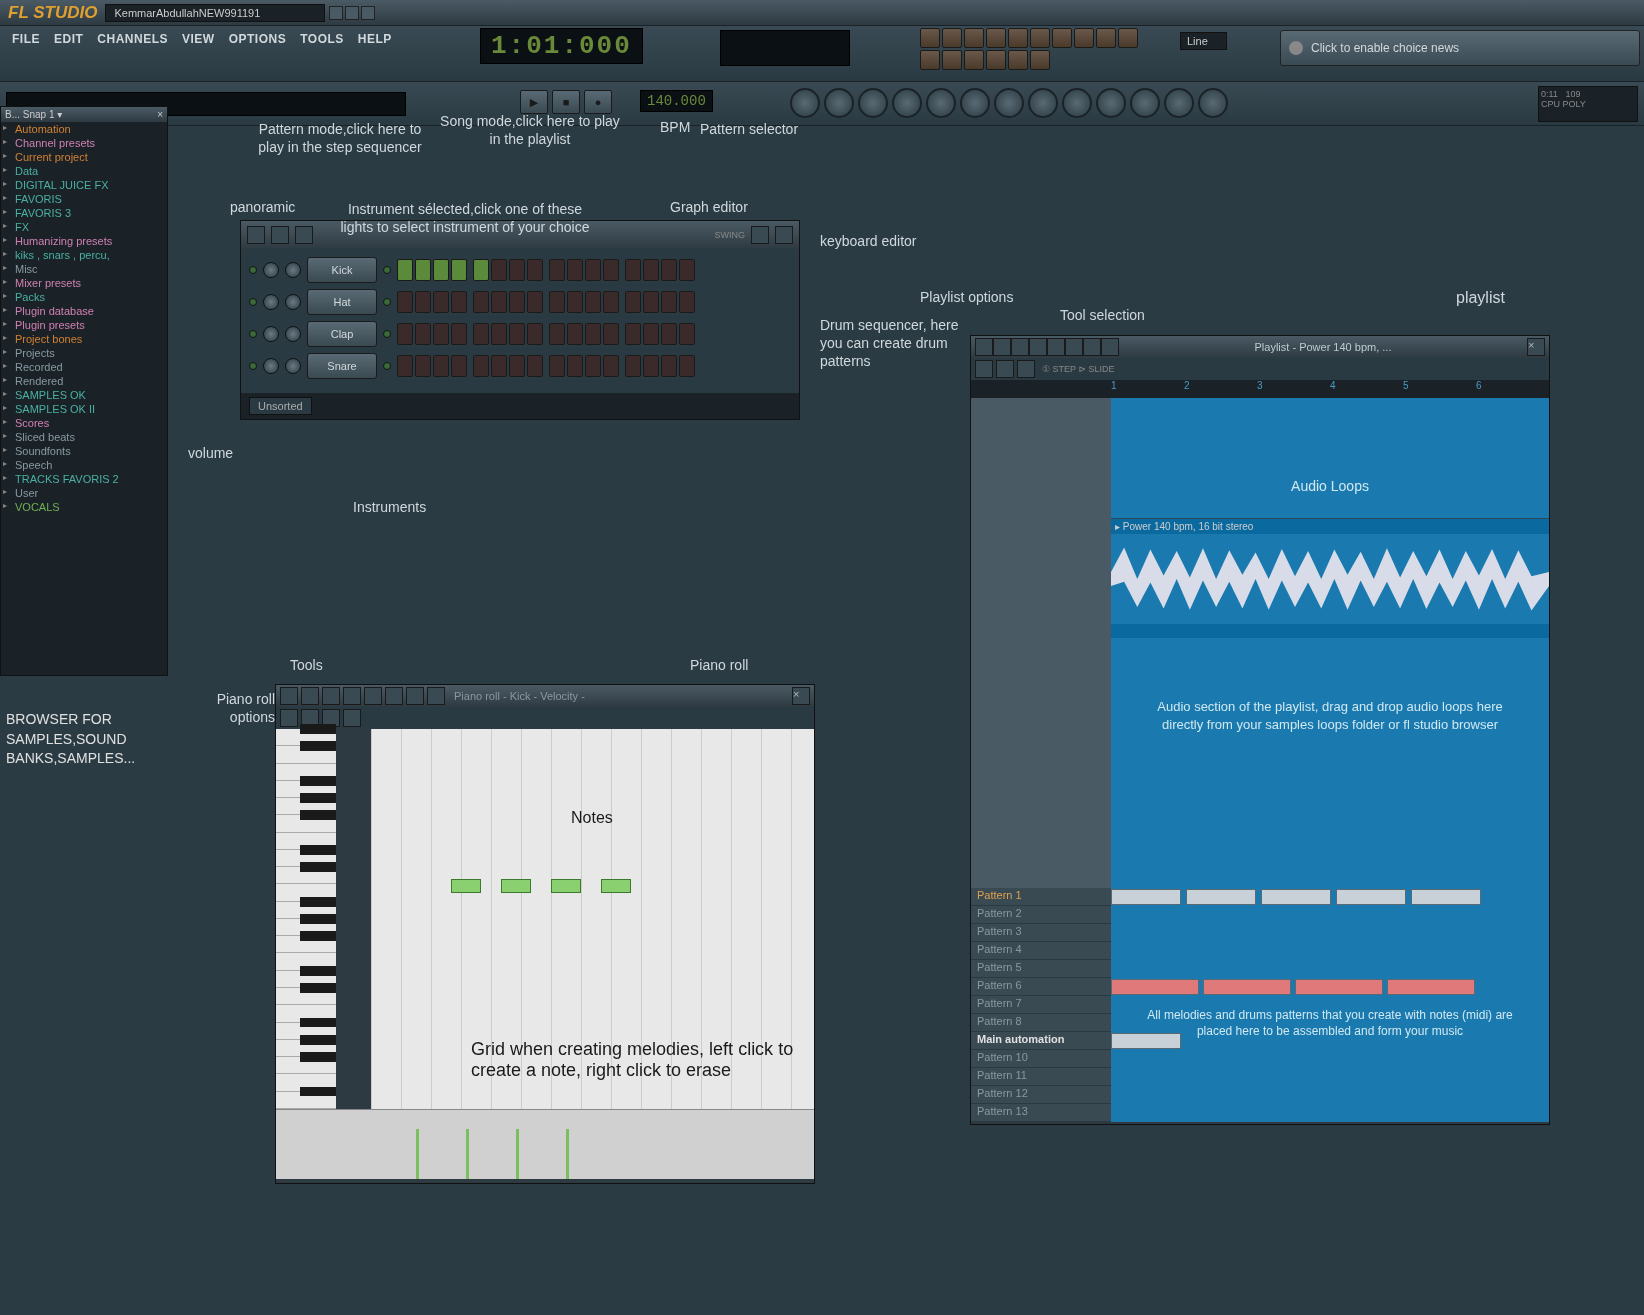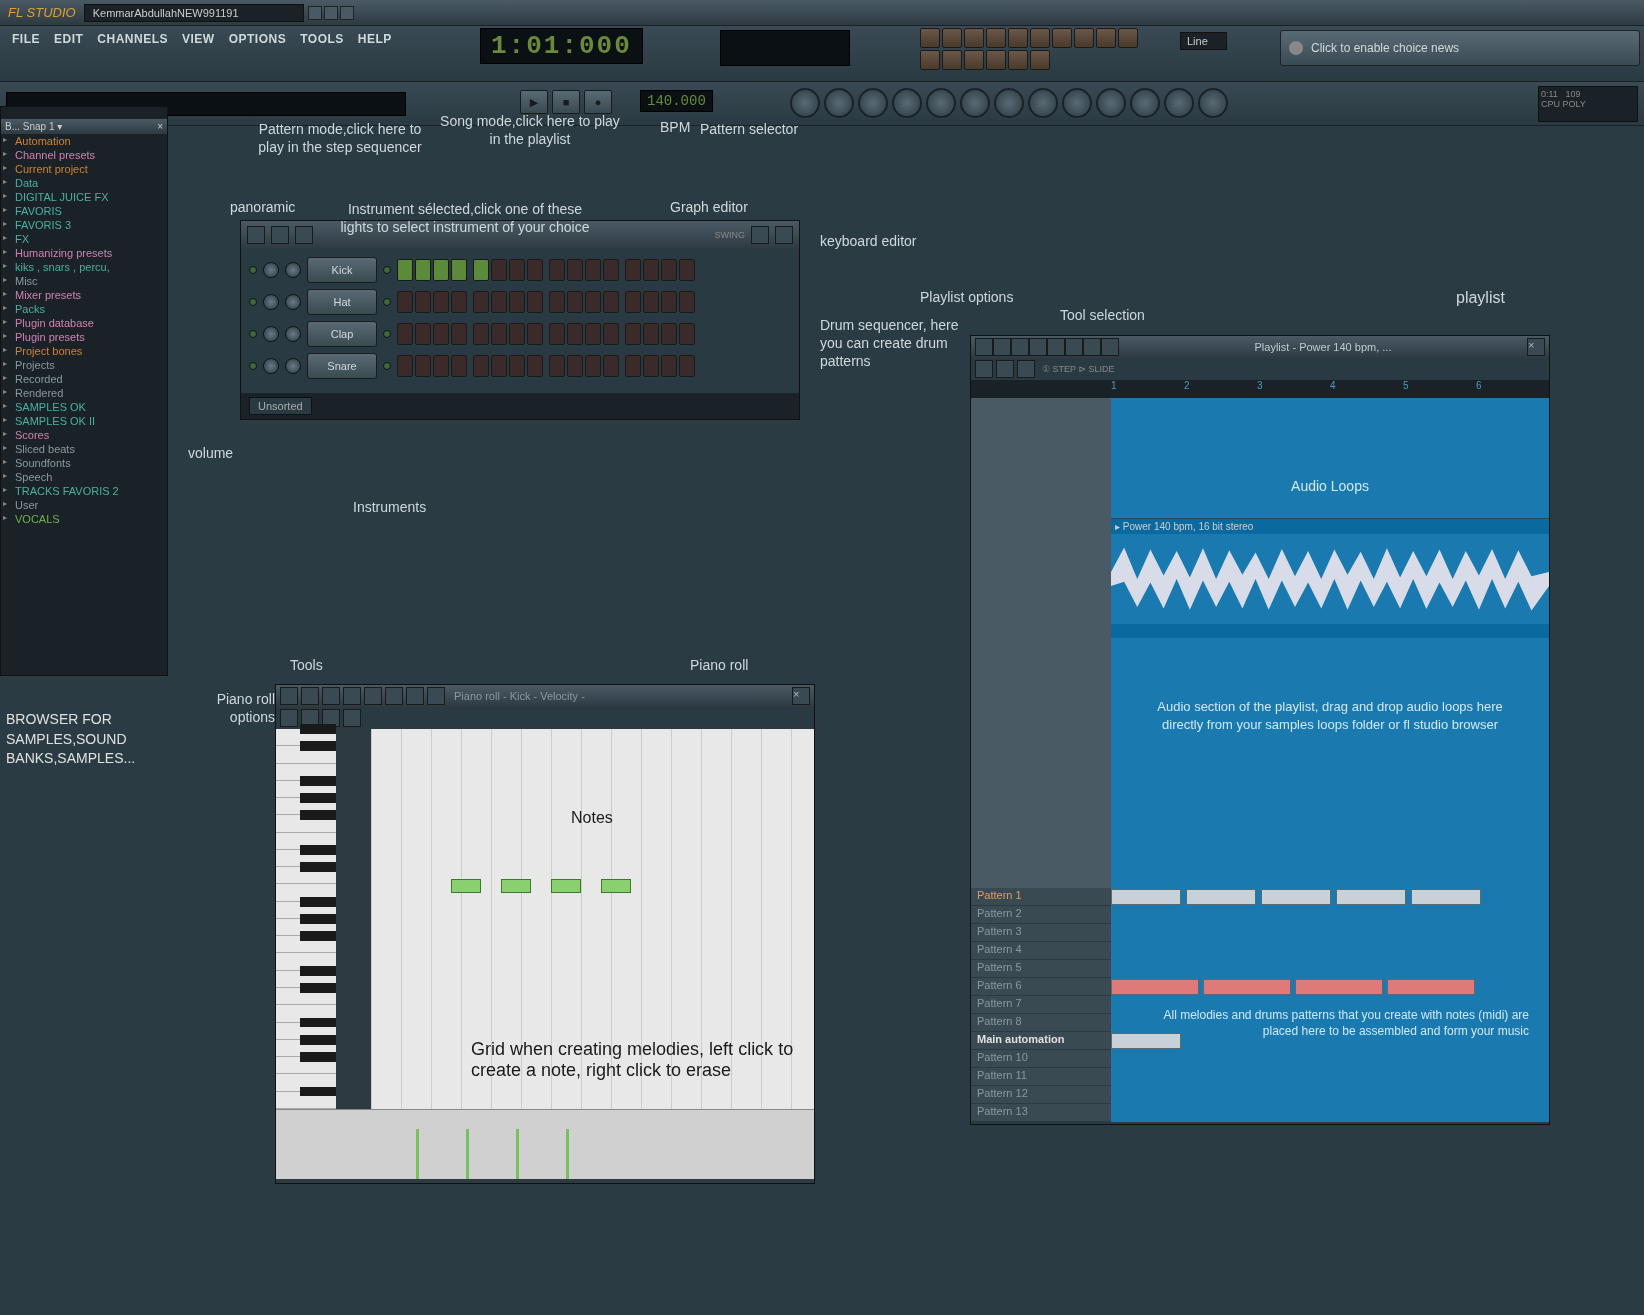--- a/index.html
+++ b/index.html
@@ -17,24 +17,24 @@
 
 .topbar {
   height: 26px;
   background: linear-gradient(#4a5a64, #2e3a42);
   display: flex;
   align-items: center;
   border-bottom: 1px solid #1a2228;
 }
 .logo {
   color: #e0a030;
-  font-weight: normal;
+  font-weight: bold;
   padding: 0 8px;
   font-style: italic;
-  font-size: 13px;
+  font-size: 17px;
 }
 .project-title {
   background: #1a2228;
   color: #ccc;
   padding: 2px 8px;
   font-size: 11px;
   border: 1px solid #111;
   width: 220px;
 }
 .winbtns { display: flex; gap: 2px; margin-left: 4px; }
@@ -192,21 +192,20 @@
   background: #1a2228;
   border: 1px solid #111;
 }
 .browser-header {
   background: linear-gradient(#4a5a64, #2e3a42);
   padding: 2px 4px;
   font-size: 10px;
   color: #ccc;
   display: flex;
   justify-content: space-between;
-  margin-top: 12px;
 }
 .browser-item {
   padding: 1px 4px 1px 14px;
   font-size: 11px;
   cursor: pointer;
   position: relative;
 }
 .browser-item::before {
   content: '▸';
   position: absolute;
@@ -479,21 +478,21 @@
 .pat-block {
   position: absolute;
   height: 16px;
   background: #c8d0d8;
   border: 1px solid #5a6a74;
 }
 .pat-block.red { background: #e07a7a; }
 .pattern-desc {
   position: absolute;
   top: 120px; left: 20px; right: 20px;
-  text-align: right;
+  text-align: center;
   color: #d0e8f0;
   font-size: 12px;
   line-height: 1.3;
 }
 
 
 .anno {
   position: absolute;
   color: #d0d8dc;
   font-size: 14px;

